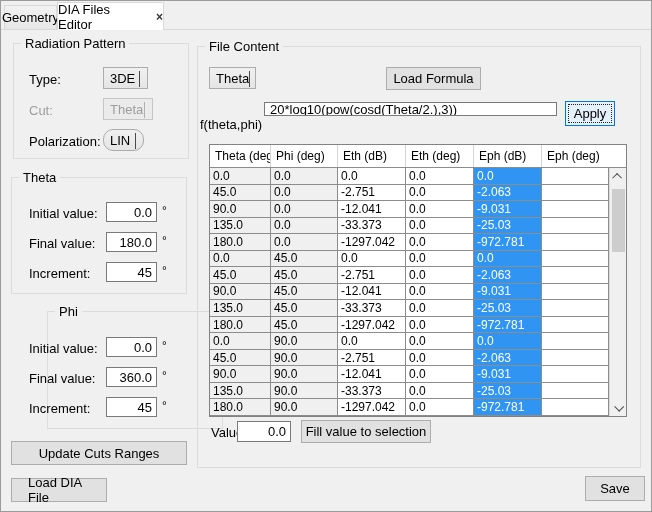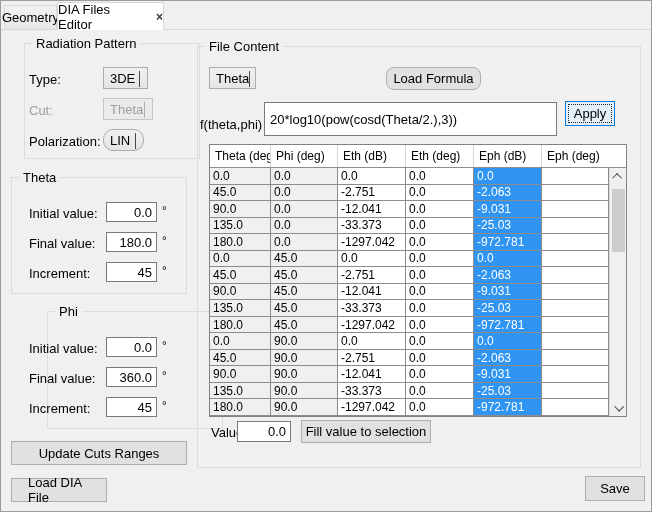--- a/index.html
+++ b/index.html
@@ -97,21 +97,21 @@
 
   <div class="tabstrip-line"></div>
   <div class="tab inactive">
     <span>Geometry</span>
   </div>
   <div class="tab active">
     <span>DIA Files Editor</span>
     <span class="tab-close">×</span>
   </div>
 
-  <div class="groupbox" style="left:23px; top:42px; width:176px; height:116px;">
+  <div class="groupbox" style="left:12px; top:42px; width:176px; height:116px;">
     <span class="gb-title">Radiation Pattern</span>
   </div>
   <span class="field-label" style="left:28px; top:71px;">Type:</span>
   <div class="combo" style="left:102px; top:66px; width:45px;">
     <span>3DE</span>
     <span class="chev"><span class="chev-down"></span></span>
   </div>
   <span class="field-label disabled" style="left:28px; top:102px;">Cut:</span>
   <div class="combo disabled" style="left:102px; top:97px; width:50px;">
     <span>Theta</span>
@@ -157,26 +157,26 @@
   </div>
 
   <div class="groupbox" style="left:196px; top:45px; width:444px; height:422px;">
     <span class="gb-title">File Content</span>
   </div>
 
   <div class="combo" style="left:208px; top:66px; width:47px;">
     <span>Theta</span>
     <span class="chev"><span class="chev-down"></span></span>
   </div>
-  <div class="btn" style="left:385px; top:66px; width:95px; height:23px;border-radius:8px;">
+  <div class="btn" style="left:385px; top:66px; width:95px; height:23px;">
     <span>Load Formula</span>
   </div>
 
   <span class="field-label" style="left:199px; top:116px;">f(theta,phi)</span>
-  <input class="textbox formula" style="left: 263px; top: 101px; width: 293px; height: 34px;" value="20*log10(pow(cosd(Theta/2.),3))">
+  <input class="textbox formula" style="left: 263px; top: 101px; width: 293px; height: 14px;" value="20*log10(pow(cosd(Theta/2.),3))">
   <div class="btn" id="apply-btn" style="left: 564px; top: 100px; width: 50px; height: 25px; border: 1px solid rgb(0, 120, 215);">
     <span>Apply</span>
   </div>
 
   <div id="table">
     <div id="thead">
         <div class="hcell">Theta (deg)</div>
         <div class="hcell">Phi (deg)</div>
         <div class="hcell">Eth (dB)</div>
         <div class="hcell">Eth (deg)</div>

